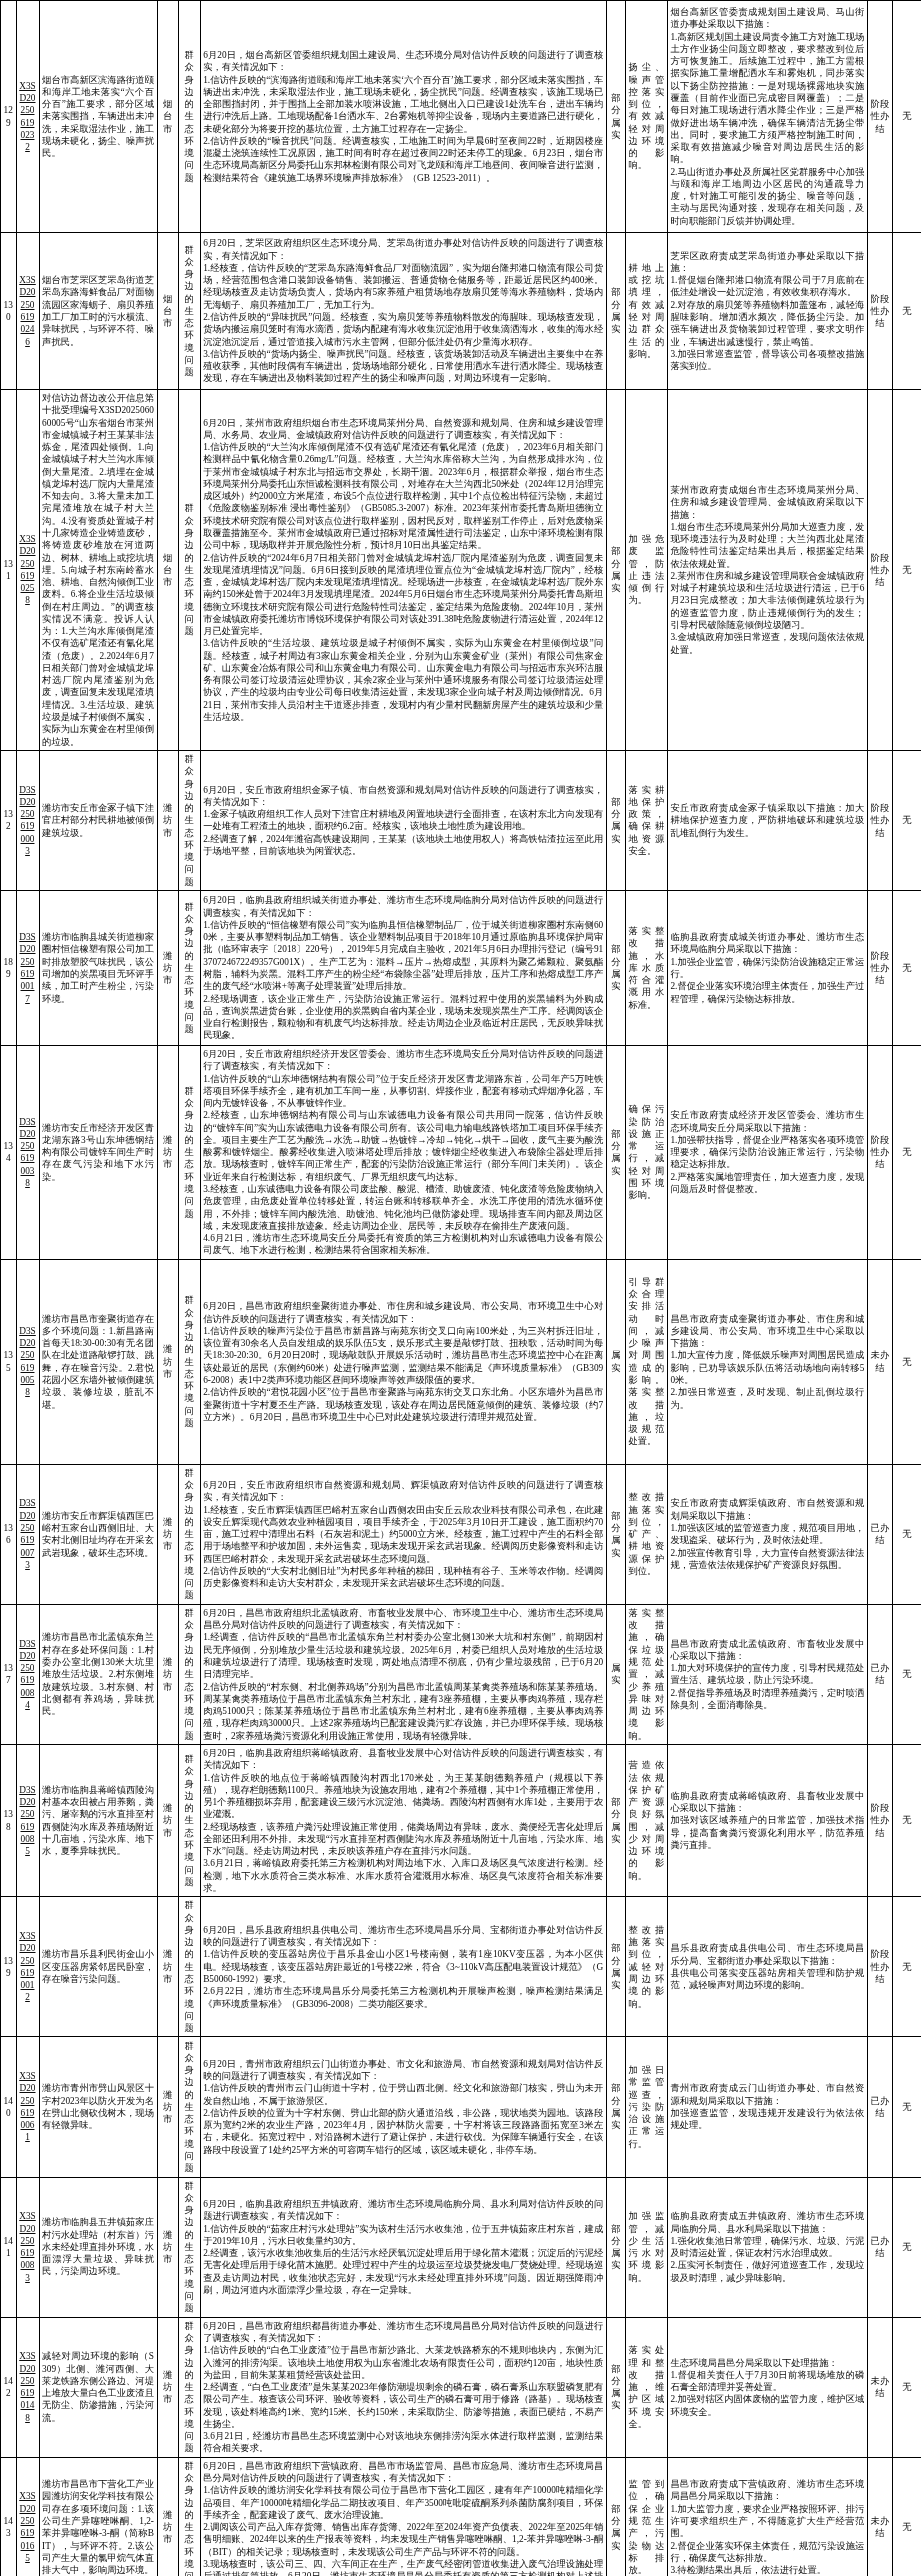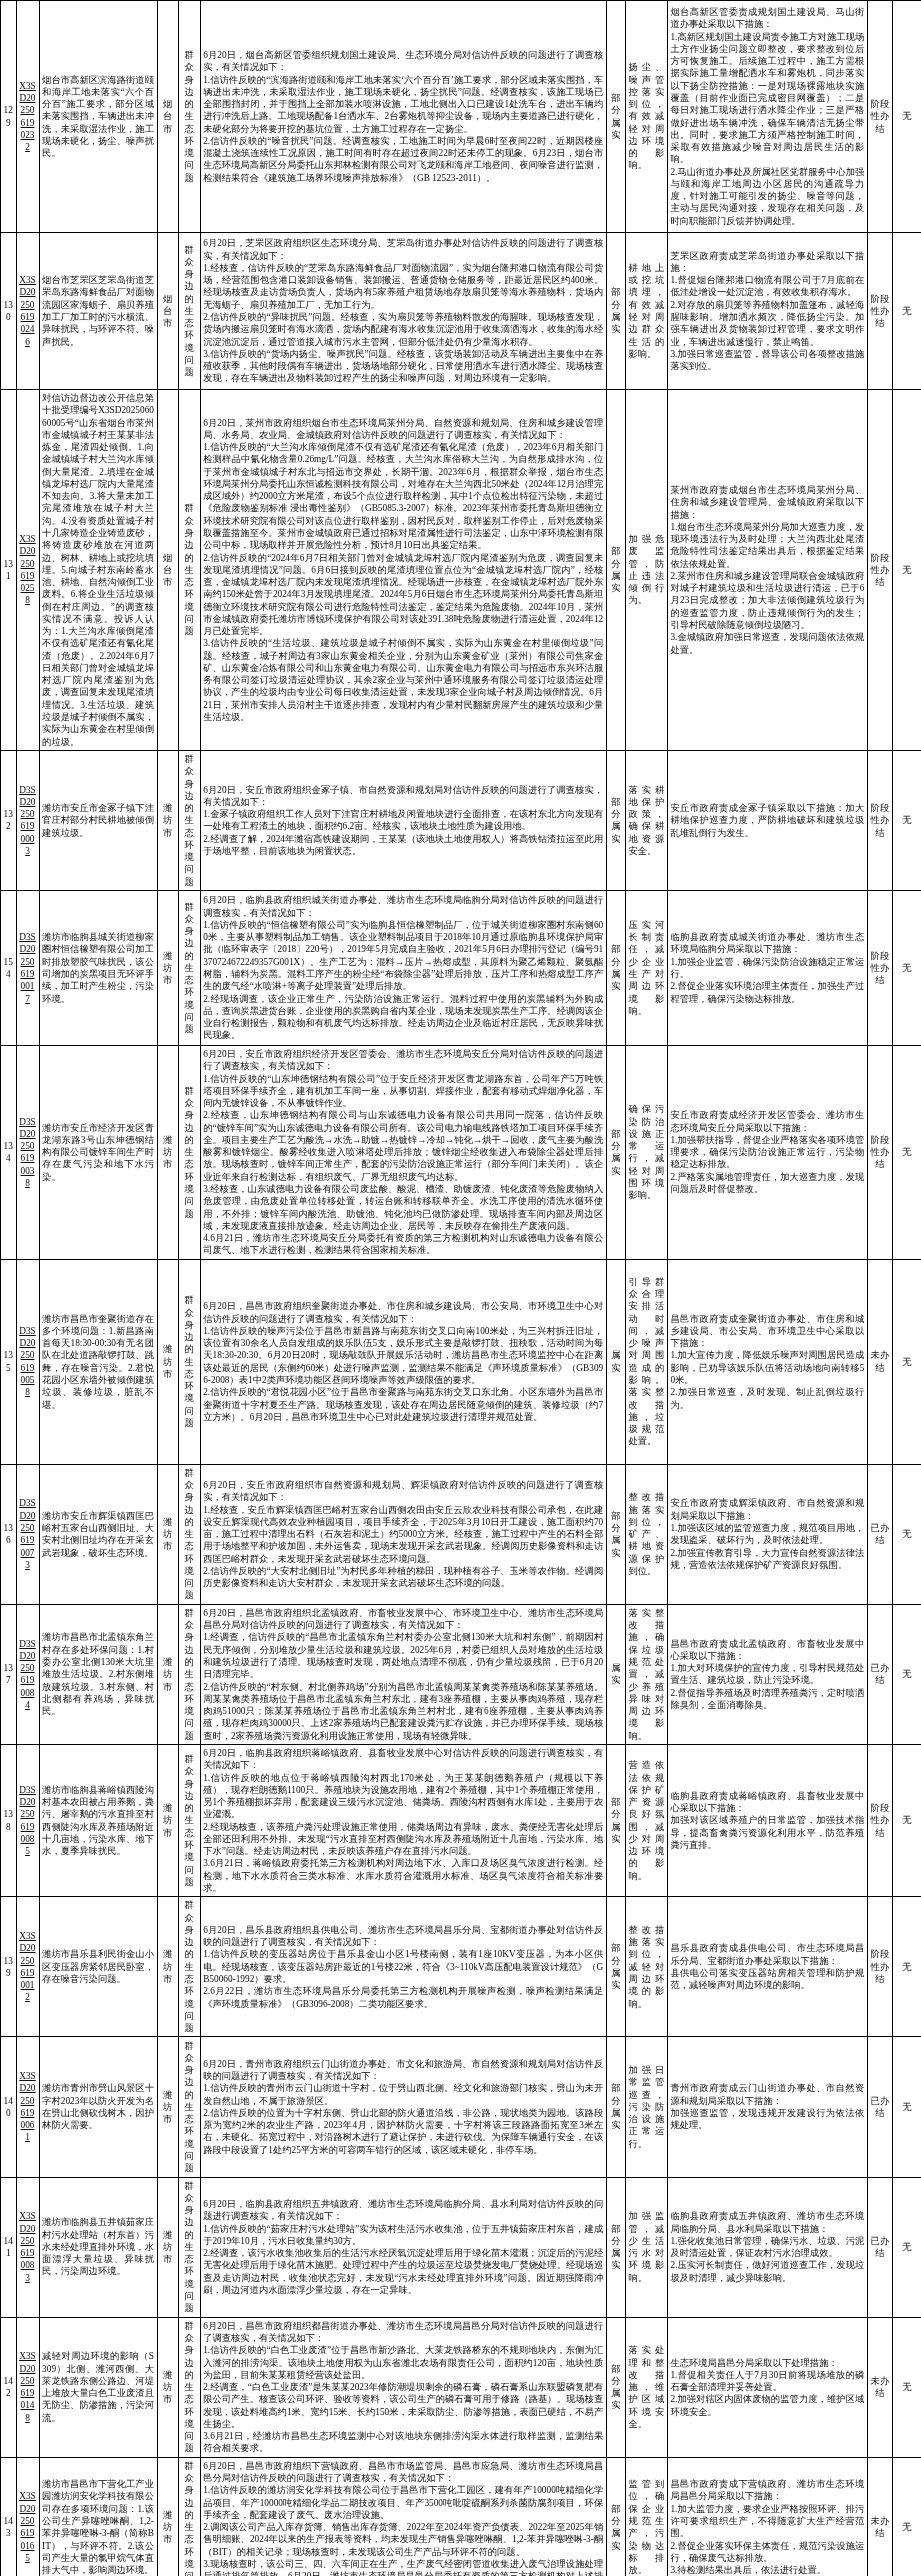--- a/index.html
+++ b/index.html
@@ -90,28 +90,28 @@
     <td class="c">群众身边的生态环境问题</td>
     <td class="t">6月20日，安丘市政府组织金冢子镇、市自然资源和规划局对信访件反映的问题进行了调查核实，有关情况如下：<br>1.金冢子镇政府组织工作人员对下洼官庄村耕地及闲置地块进行全面排查，在该村东北方向发现有一处堆有工程渣土的地块，面积约6.2亩。经核实，该地块土地性质为建设用地。<br>2.经调查了解，2024年潍宿高铁建设期间，王某某（该地块土地使用权人）将高铁钻渣拉运至此用于场地平整，目前该地块为闲置状态。</td>
     <td class="c">部分属实</td>
     <td class="t small">落实耕地保护政策，确保耕地资源安全。</td>
     <td class="t">安丘市政府责成金冢子镇采取以下措施：加大耕地保护巡查力度，严防耕地破坏和建筑垃圾乱堆乱倒行为发生。</td>
     <td class="c">阶段性办结</td>
     <td class="c">无</td>
   </tr>
 
   <tr style="height: 155px;">
-    <td class="c no-cell">154</td>
+    <td class="c no-cell">189</td>
     <td class="c id-cell">D3SD202506190017</td>
     <td class="t small">潍坊市临朐县城关街道柳家圈村恒信橡塑有限公司加工时排放塑胶气味扰民，该公司增加的炭黑项目无环评手续，加工时产生粉尘，污染环境。</td>
     <td class="c">潍坊市</td>
     <td class="c">群众身边的生态环境问题</td>
     <td class="t">6月20日，临朐县政府组织城关街道办事处、潍坊市生态环境局临朐分局对信访件反映的问题进行调查核实，有关情况如下：<br>1.信访件反映的“恒信橡塑有限公司”实为临朐县恒信橡塑制品厂，位于城关街道柳家圈村东南侧600米，主要从事塑料制品加工销售。该企业塑料制品项目于2018年10月通过原临朐县环境保护局审批（临环审表字〔2018〕220号），2019年5月完成自主验收，2021年5月6日办理排污登记（编号91370724672249357G001X）。生产工艺为：混料→压片→热熔成型，其原料为聚乙烯颗粒、聚氨酯树脂，辅料为炭黑。混料工序产生的粉尘经“布袋除尘器”处理后排放，压片工序和热熔成型工序产生的废气经“水喷淋+等离子处理装置”处理后排放。<br>2.经现场调查，该企业正常生产，污染防治设施正常运行。混料过程中使用的炭黑辅料为外购成品，查询炭黑进货台账，企业使用的炭黑购自省内某企业，现场未发现炭黑生产工序。经调阅该企业自行检测报告，颗粒物和有机废气均达标排放。经走访周边企业及临近村庄居民，无反映异味扰民现象。</td>
     <td class="c">部分属实</td>
-    <td class="t small">压实河长制责任，减少企业生产对周边环境影响。</td>
+    <td class="t small">落实整改措施，水库水质符合灌溉用水标准。</td>
     <td class="t">临朐县政府责成城关街道办事处、潍坊市生态环境局临朐分局采取以下措施：<br>1.加强企业监管，确保污染防治设施稳定正常运行。<br>2.督促企业落实环境治理主体责任，加强生产过程管理，确保污染物达标排放。</td>
     <td class="c">阶段性办结</td>
     <td class="c">无</td>
   </tr>
 
   <tr style="height: 201px;">
     <td class="c no-cell">134</td>
     <td class="c id-cell">D3SD202506190038</td>
     <td class="t small">潍坊市安丘市经济开发区青龙湖东路3号山东坤德钢结构有限公司镀锌车间生产时存在废气污染和地下水污染。</td>
     <td class="c">潍坊市</td>
@@ -190,21 +190,21 @@
     <td class="c">部分属实</td>
     <td class="t small">整改措施落实到位，减轻对周边环境的影响。</td>
     <td class="t">昌乐县政府责成县供电公司、市生态环境局昌乐分局、宝都街道办事处采取以下措施：<br>县供电公司落实变压器站房相关管理和防护规范，减轻噪声对周边环境的影响。</td>
     <td class="c">阶段性办结</td>
     <td class="c">无</td>
   </tr>
 
   <tr style="height: 107px;">
     <td class="c no-cell">140</td>
     <td class="c id-cell">X3SD202506190061</td>
-    <td class="t small">潍坊市青州市劈山风景区十字村2023年以防火开发为名在劈山北侧砍伐树木，因护林防火需要。</td>
+    <td class="t small">潍坊市青州市劈山风景区十字村2023年以防火开发为名在劈山北侧砍伐树木，现场有轻微异味。</td>
     <td class="c">潍坊市</td>
     <td class="c">群众身边的生态环境问题</td>
     <td class="t">6月20日，青州市政府组织云门山街道办事处、市文化和旅游局、市自然资源和规划局对信访件反映的问题进行了调查核实，有关情况如下：<br>1.信访件反映的青州市云门山街道十字村，位于劈山西北侧。经文化和旅游部门核实，劈山为未开发自然山地，不属于旅游景区。<br>2.信访件反映的位置为十字村东侧、劈山北部的防火通道沿线，非公路，现状地类为园地。该路段原为宽约2米的农业生产路，2023年4月，因护林防火需要，十字村将该三段路路面拓宽至3米左右，未硬化。拓宽过程中，对沿路树木进行了避让保护，未进行砍伐。为保障车辆通行安全，在该路段中段设置了1处约25平方米的可容两车错行的区域，该区域未硬化，非停车场。</td>
     <td class="c">部分属实</td>
     <td class="t small">加强日常监管巡查，污染防治设施正常运行。</td>
     <td class="t">青州市政府责成云门山街道办事处、市自然资源和规划局采取以下措施：<br>加强巡查监管，发现违规开发建设行为依法依规处理。</td>
     <td class="c">已办结</td>
     <td class="c">无</td>
   </tr>
 

